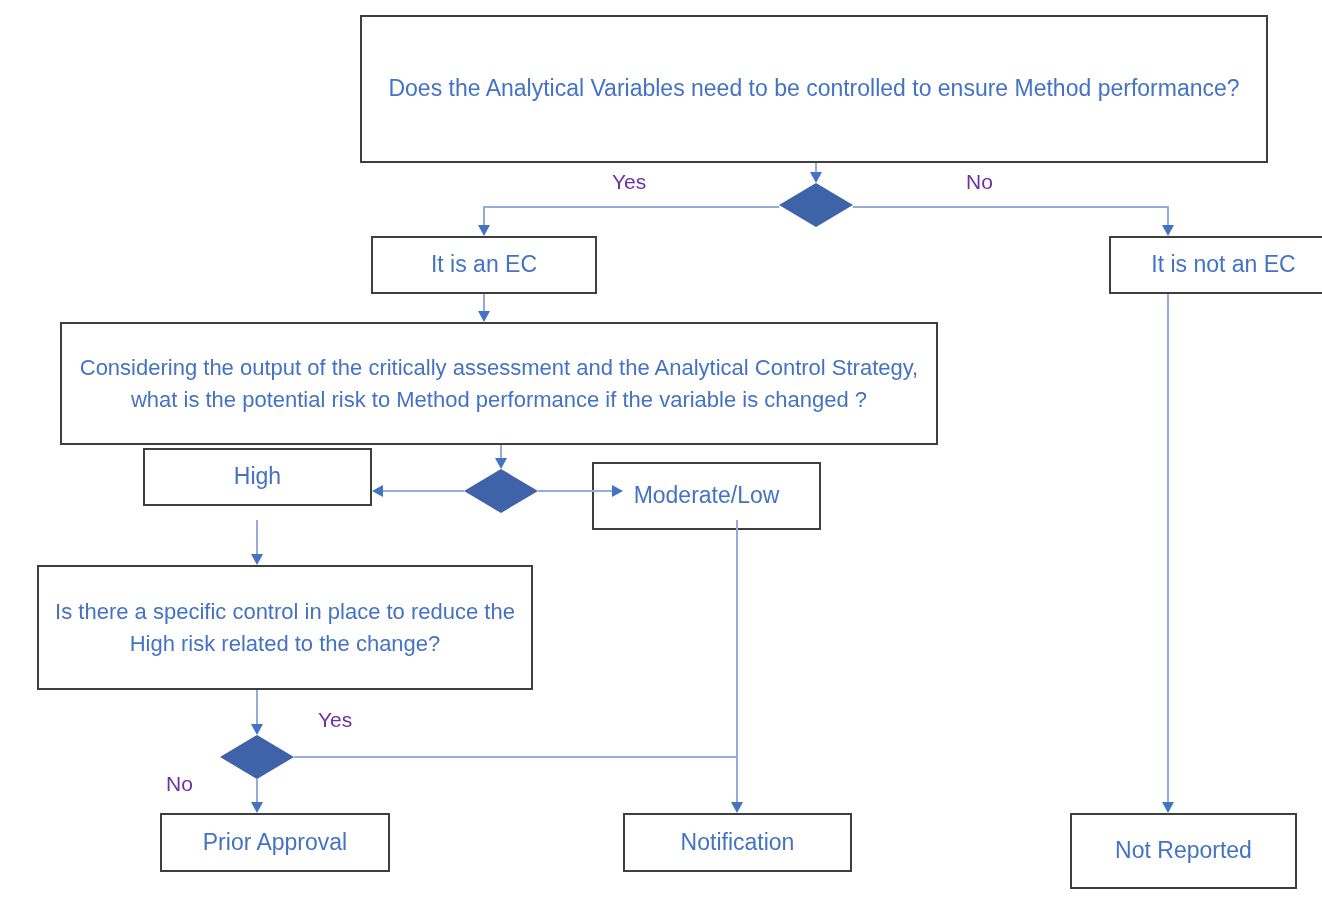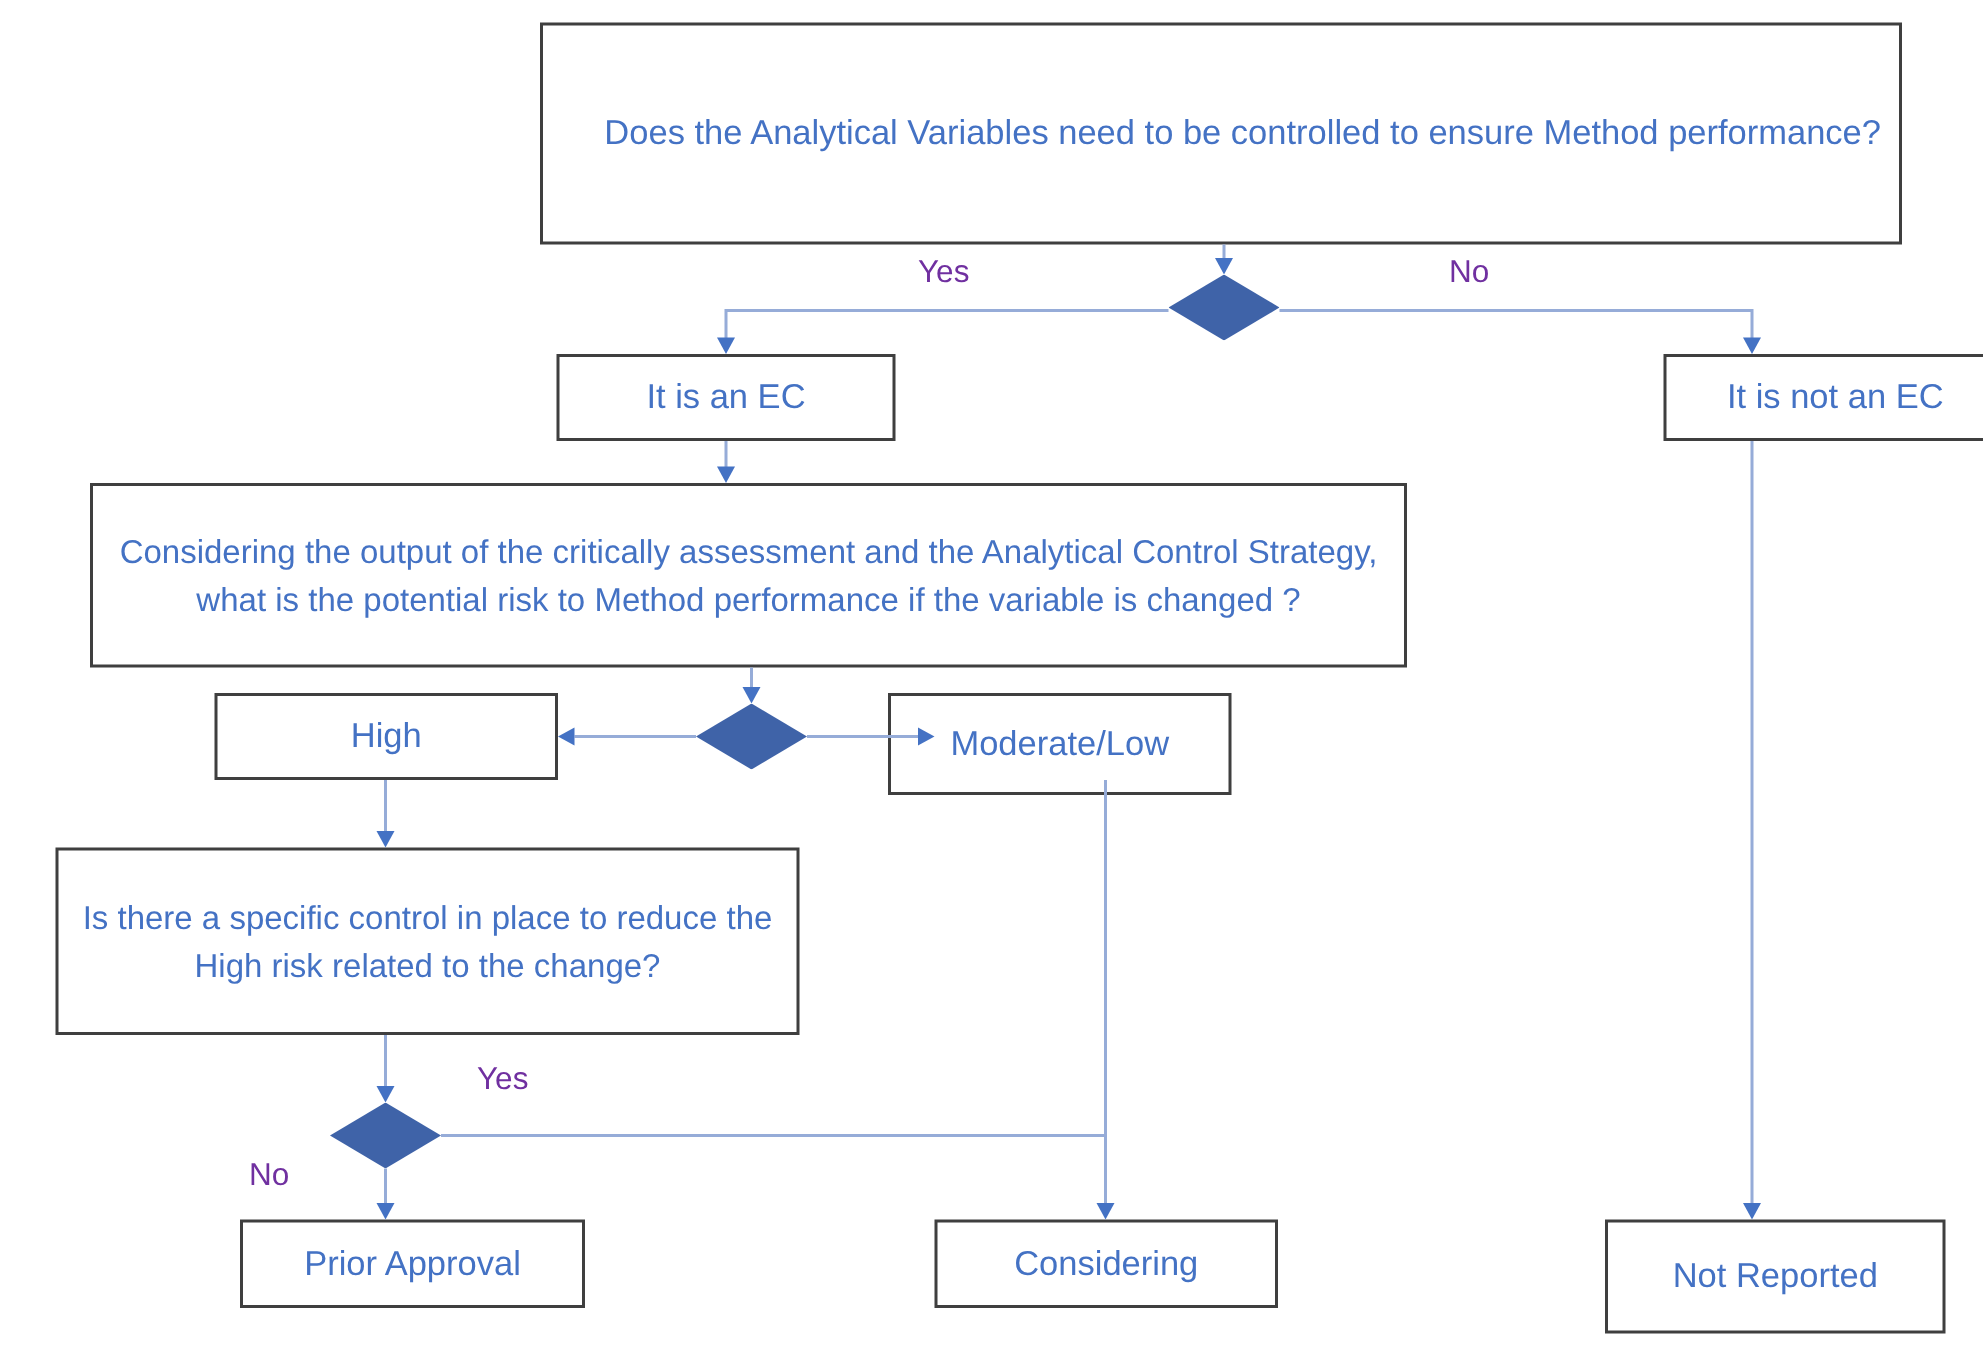--- a/index.html
+++ b/index.html
@@ -16,21 +16,21 @@
   #canvas{
     position:relative;width:1322px;height:908px;background:var(--bg);overflow:hidden;
   }
   .node{
     position:absolute;border:2px solid var(--box-border);background:#fff;
     color:var(--box-text);display:flex;align-items:center;justify-content:center;
     text-align:center;font-family:"Liberation Sans",sans-serif;
   }
   .fs-lg{font-size:23px;line-height:1.55;}
   .fs-md{font-size:22px;line-height:1.45;}
-  .pad{padding:4px 12px;justify-content:flex-end;}
+  .pad{padding:4px 12px;}
   .flow-label{
     position:absolute;color:var(--label-text);font-size:21px;font-weight:400;
     font-family:"Liberation Sans",sans-serif;
   }
   .h-line{position:absolute;height:2px;background:var(--line);}
   .v-line{position:absolute;width:2px;background:var(--line);}
   .arrow-down{
     position:absolute;width:0;height:0;
     border-left:6px solid transparent;border-right:6px solid transparent;
     border-top:11px solid var(--arrow);
@@ -64,38 +64,38 @@
   </div>
 
   <div class="node fs-lg" style="left:1109px;top:236px;width:229px;height:58px;">
     <span>It is not an EC</span>
   </div>
 
   <div class="node fs-md pad" style="left:60px;top:322px;width:878px;height:123px;">
     <span>Considering the output of the critically assessment and the Analytical Control Strategy, what is the potential risk to Method performance if the variable is changed ?</span>
   </div>
 
-  <div class="node fs-lg" style="left:143px;top:462px;width:229px;height:58px;">
+  <div class="node fs-lg" style="left:143px;top:448px;width:229px;height:58px;">
     <span>High</span>
   </div>
 
   <div class="node fs-lg" style="left:592px;top:462px;width:229px;height:68px;">
     <span>Moderate/Low</span>
   </div>
 
   <div class="node fs-md pad" style="left:37px;top:565px;width:496px;height:125px;">
     <span>Is there a specific control in place to reduce the High risk related to the change?</span>
   </div>
 
   <div class="node fs-lg" style="left:160px;top:813px;width:230px;height:59px;">
     <span>Prior Approval</span>
   </div>
 
   <div class="node fs-lg" style="left:623px;top:813px;width:229px;height:59px;">
-    <span>Considering</span>
+    <span>Notification</span>
   </div>
 
   <div class="node fs-lg" style="left:1070px;top:813px;width:227px;height:76px;">
     <span>Not Reported</span>
   </div>
 
   <div class="diamond" style="left:779px;top:183px;width:74px;height:44px;"></div>
   <div class="diamond" style="left:464px;top:469px;width:74px;height:44px;"></div>
   <div class="diamond" style="left:220px;top:735px;width:74px;height:44px;"></div>
 

